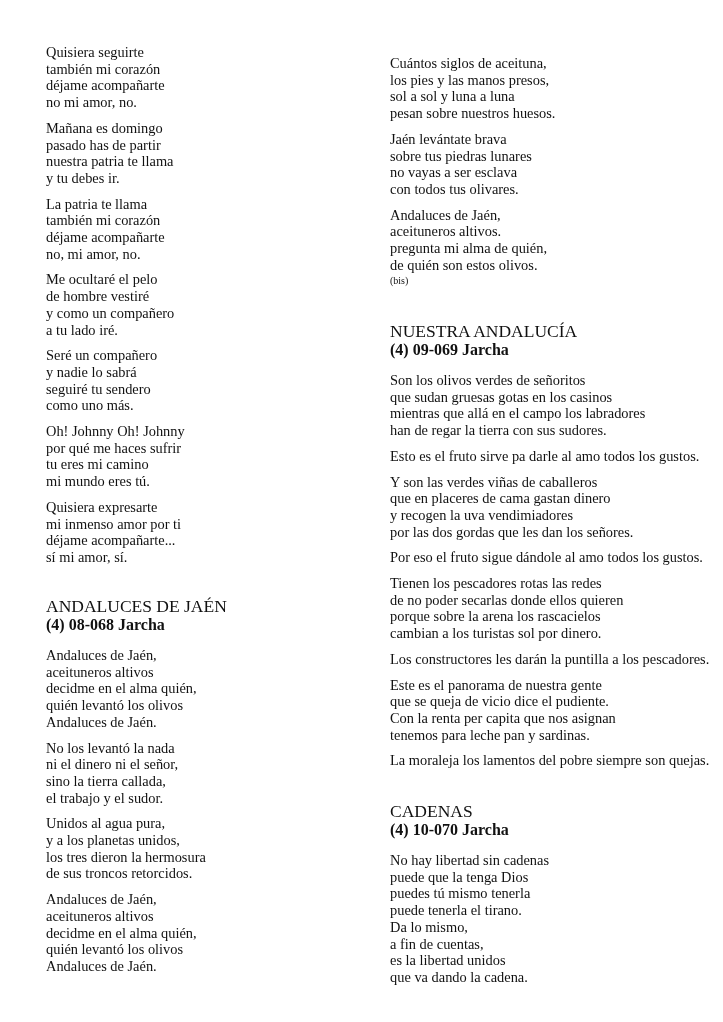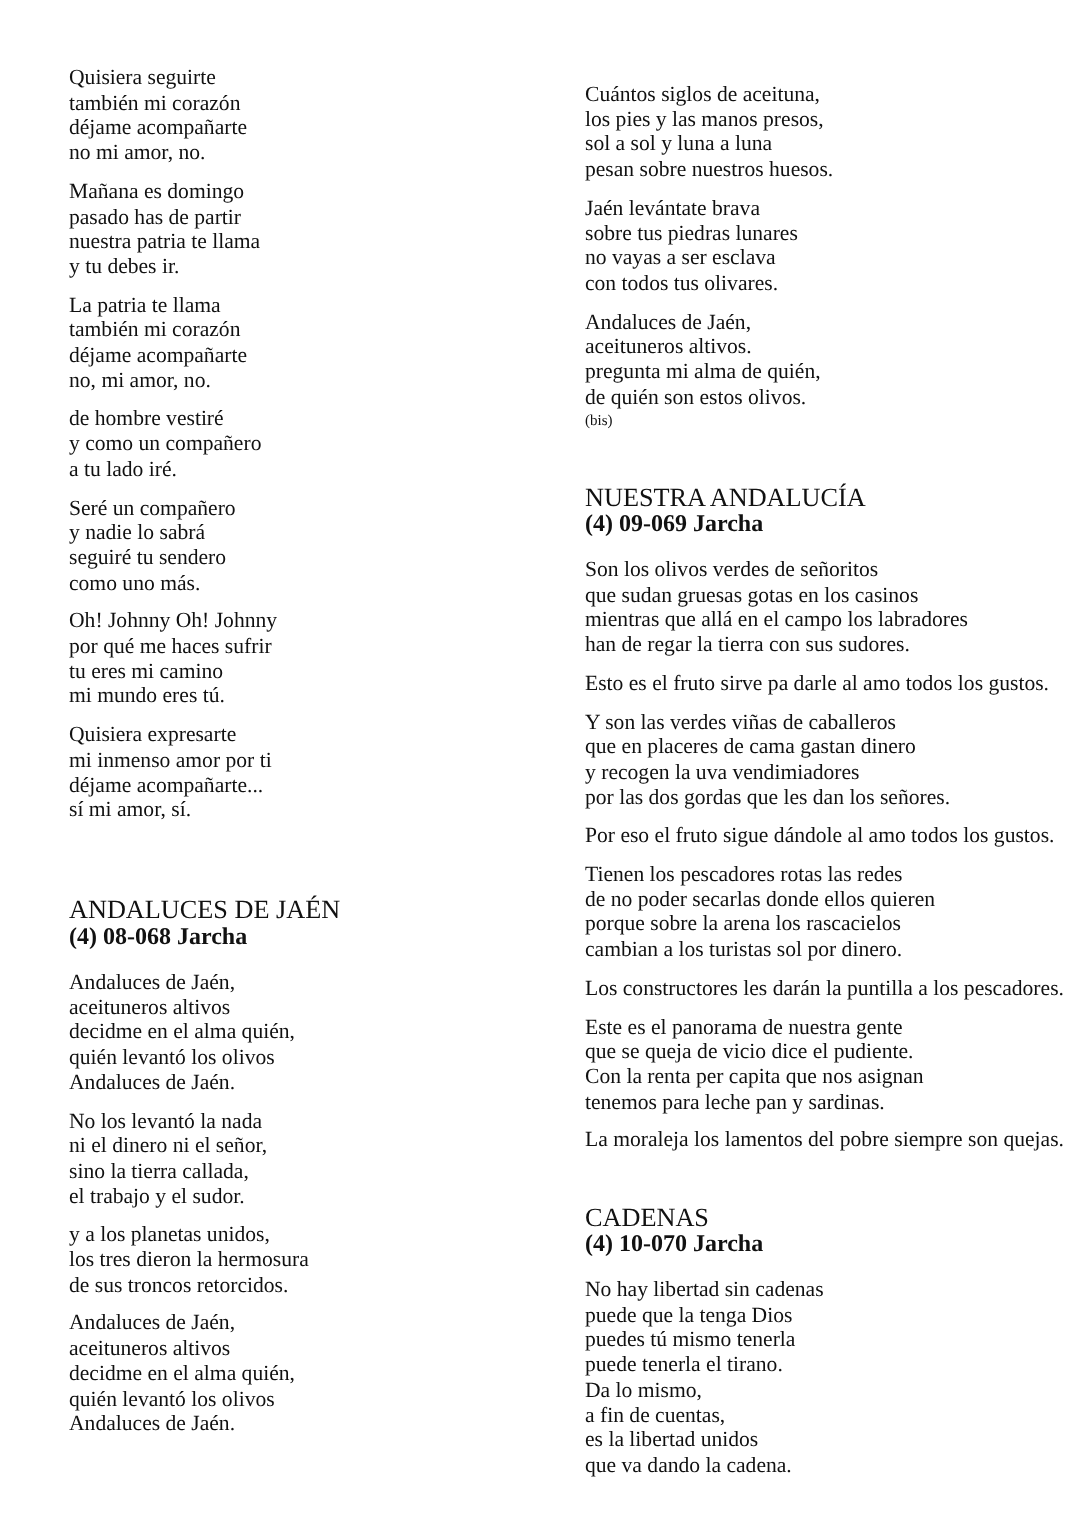--- a/index.html
+++ b/index.html
@@ -67,20 +67,21 @@
       <span class="line">nuestra patria te llama</span>
       <span class="line">y tu debes ir.</span>
     </div>
     <div class="stanza">
       <span class="line">La patria te llama</span>
       <span class="line">también mi corazón</span>
       <span class="line">déjame acompañarte</span>
       <span class="line">no, mi amor, no.</span>
     </div>
     <div class="stanza">
+      <span class="line">Me ocultaré el pelo</span>
       <span class="line">de hombre vestiré</span>
       <span class="line">y como un compañero</span>
       <span class="line">a tu lado iré.</span>
     </div>
     <div class="stanza">
       <span class="line">Seré un compañero</span>
       <span class="line">y nadie lo sabrá</span>
       <span class="line">seguiré tu sendero</span>
       <span class="line">como uno más.</span>
     </div>
@@ -111,20 +112,21 @@
     <span class="line">quién levantó los olivos</span>
     <span class="line">Andaluces de Jaén.</span>
   </div>
   <div class="stanza">
     <span class="line">No los levantó la nada</span>
     <span class="line">ni el dinero ni el señor,</span>
     <span class="line">sino la tierra callada,</span>
     <span class="line">el trabajo y el sudor.</span>
   </div>
   <div class="stanza">
+    <span class="line">Unidos al agua pura,</span>
     <span class="line">y a los planetas unidos,</span>
     <span class="line">los tres dieron la hermosura</span>
     <span class="line">de sus troncos retorcidos.</span>
   </div>
   <div class="stanza">
     <span class="line">Andaluces de Jaén,</span>
     <span class="line">aceituneros altivos</span>
     <span class="line">decidme en el alma quién,</span>
     <span class="line">quién levantó los olivos</span>
     <span class="line">Andaluces de Jaén.</span>

